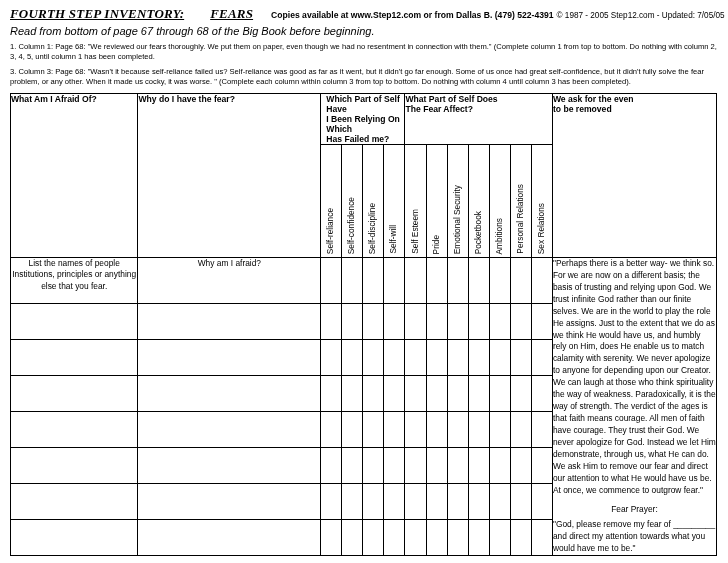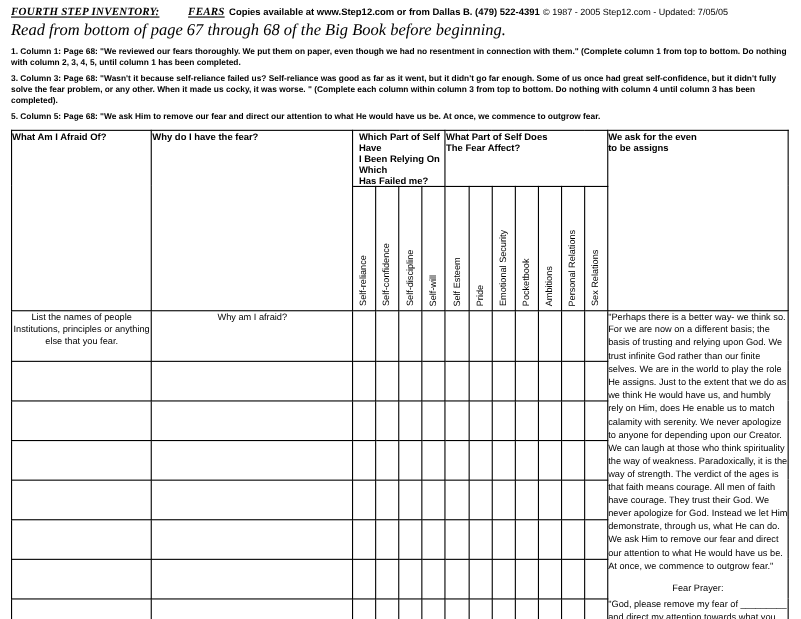--- a/index.html
+++ b/index.html
@@ -25,51 +25,50 @@
   
   .header-row {
     display: flex;
     align-items: baseline;
     white-space: nowrap;
   }
   .title {
     font-family: "Liberation Serif", serif;
     font-weight: bold;
     font-style: italic;
-    font-size: 10px;
+    font-size: 13px;
     text-decoration: underline;
     letter-spacing: 0.2px;
   }
   .title .fears {
     margin-left: 26px;
   }
   .header-contact {
     font-family: "Liberation Sans", sans-serif;
     font-size: 8.6px;
     font-weight: bold;
-    margin-left: 4px;
+    margin-left: 18px;
   }
   .header-copy {
     font-family: "Liberation Sans", sans-serif;
     font-size: 8.2px;
     margin-left: 3px;
     font-weight: normal;
   }
   .subtitle {
-    font-family: Liberation Serif, serif;
+    font-family: Liberation Sans, sans-serif;
     font-style: italic;
-    font-size: 15px;
+    font-size: 11px;
     margin-top: 3px;
     margin-bottom: 5px;
   }
   .notes {
     font-family: "Liberation Sans", sans-serif;
     font-size: 7.6px;
     line-height: 1.35;
-    font-weight: bold;
   }
   .note {
     margin-bottom: 4px;
   }
 
   
   table.grid {
     border-collapse: collapse;
     width: 707px;
     margin-top: 6px;
@@ -158,21 +157,20 @@
     <span class="title"><span>FOURTH STEP INVENTORY:</span><span class="fears">FEARS</span></span>
     <span class="header-contact">Copies available at www.Step12.com or from Dallas B.  (479) 522-4391</span>
     <span class="header-copy">© 1987 - 2005  Step12.com - Updated: 7/05/05</span>
   </div>
 
   <div class="subtitle">Read from bottom of page 67 through  68  of the Big Book before beginning.</div>
 
   <div class="notes">
     <div class="note">1. Column 1: Page 68: "We reviewed our fears thoroughly.  We put them on paper, even though we had no resentment in connection with them."  (Complete column 1 from top to bottom.  Do nothing with column 2, 3, 4, 5, until column 1 has been completed.</div>
     <div class="note">3. Column 3: Page 68: "Wasn't it because self-reliance failed us?  Self-reliance was good as far as it went, but it didn't go far enough.  Some of us once had great self-confidence, but it didn't fully solve the fear problem, or any other.  When it made us cocky, it was worse. "  (Complete each column within column 3 from top to bottom. Do nothing with column 4 until column 3 has been completed).</div>
-    <div class="note">5. Column 5: Page 68: "We ask Him to remove our fear and direct our attention to what He would have us be.  At once, we commence to outgrow fear.</div>
   </div>
 
   <table class="grid">
     <colgroup>
       <col style="width:115px">
       <col style="width:165px">
       <col style="width:19px">
       <col style="width:19px">
       <col style="width:19px">
       <col style="width:19px">
@@ -194,21 +192,21 @@
         <span class="line">Which Part of Self Have</span>
         <span class="line">I Been Relying On Which</span>
         <span class="line">Has Failed me?</span>
       </td>
       <td class="col-head" colspan="7">
         <span class="line">What Part of Self Does</span>
         <span class="line">The Fear Affect?</span>
       </td>
       <td class="col-head" rowspan="2">
         <span class="line">We ask for the even</span>
-        <span class="line">to be assigns</span>
+        <span class="line">to be removed</span>
       </td>
     </tr>
 
     <tr>
       <td class="vhead">
             <span class="vtxt">Self-reliance</span>
           </td>
       <td class="vhead">
             <span class="vtxt">Self-confidence</span>
           </td>

